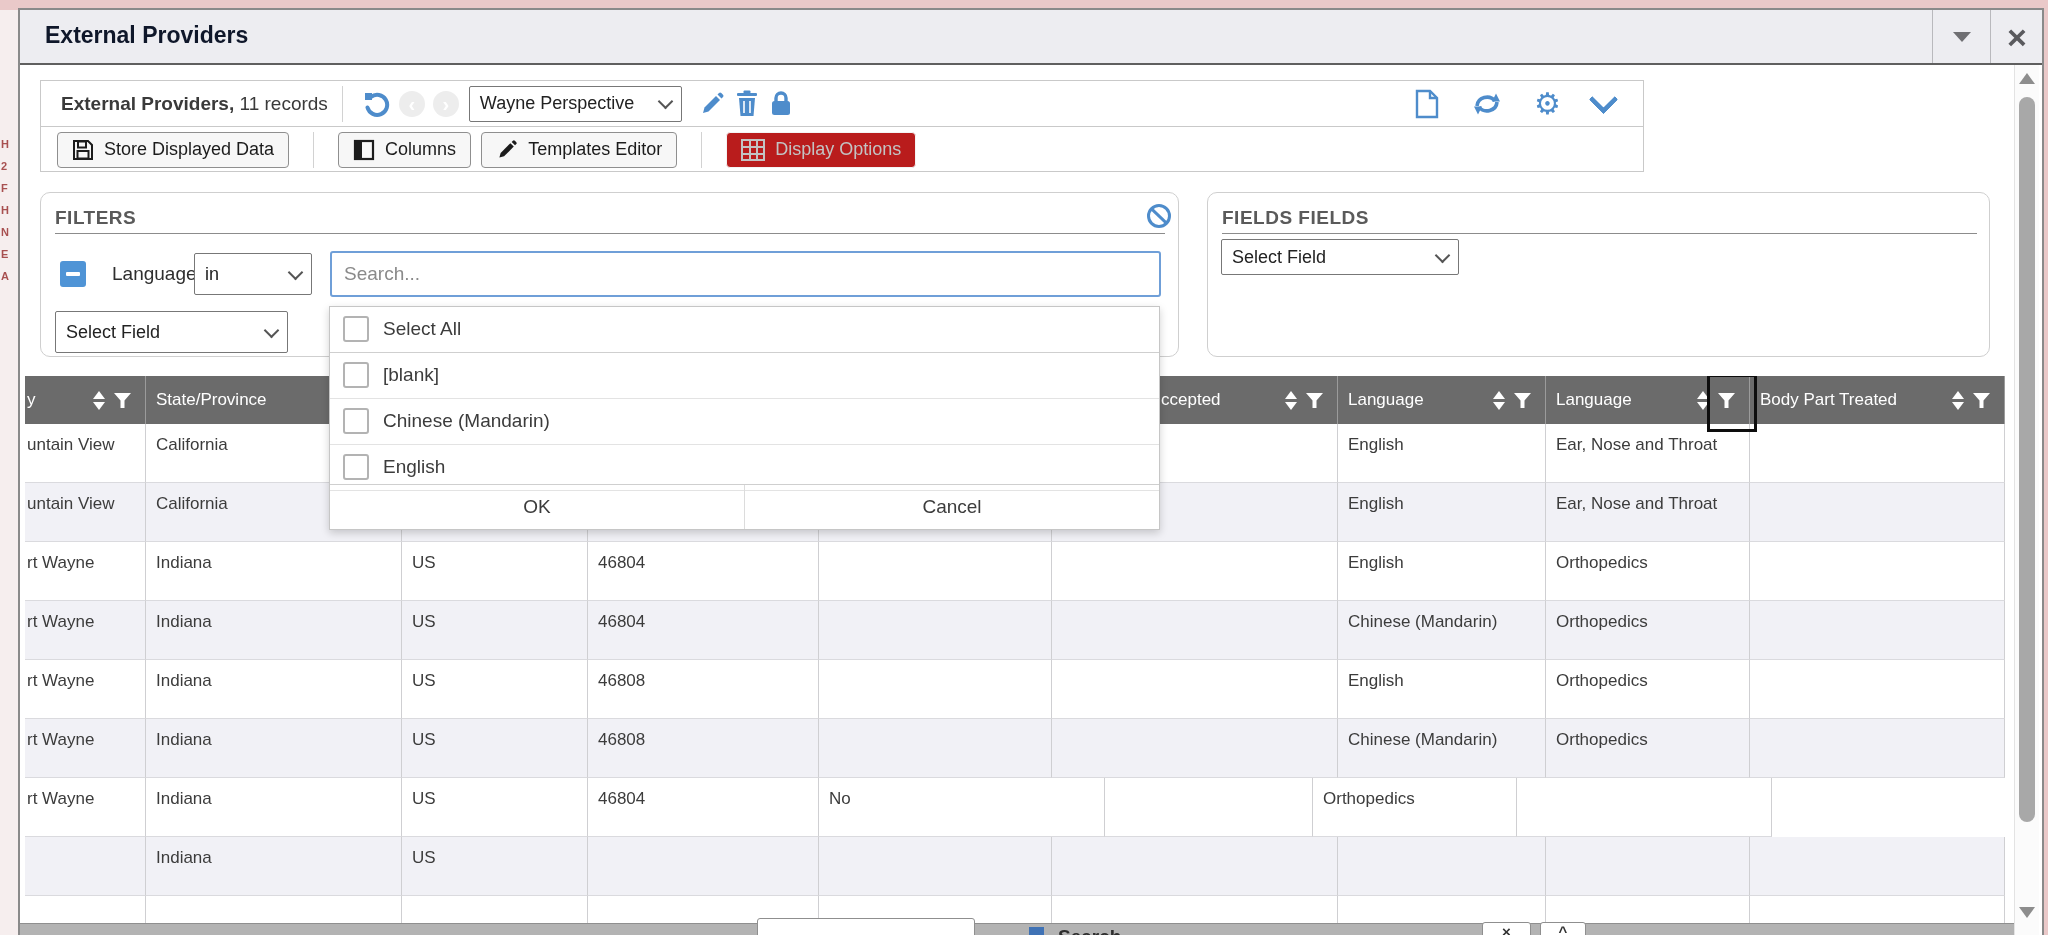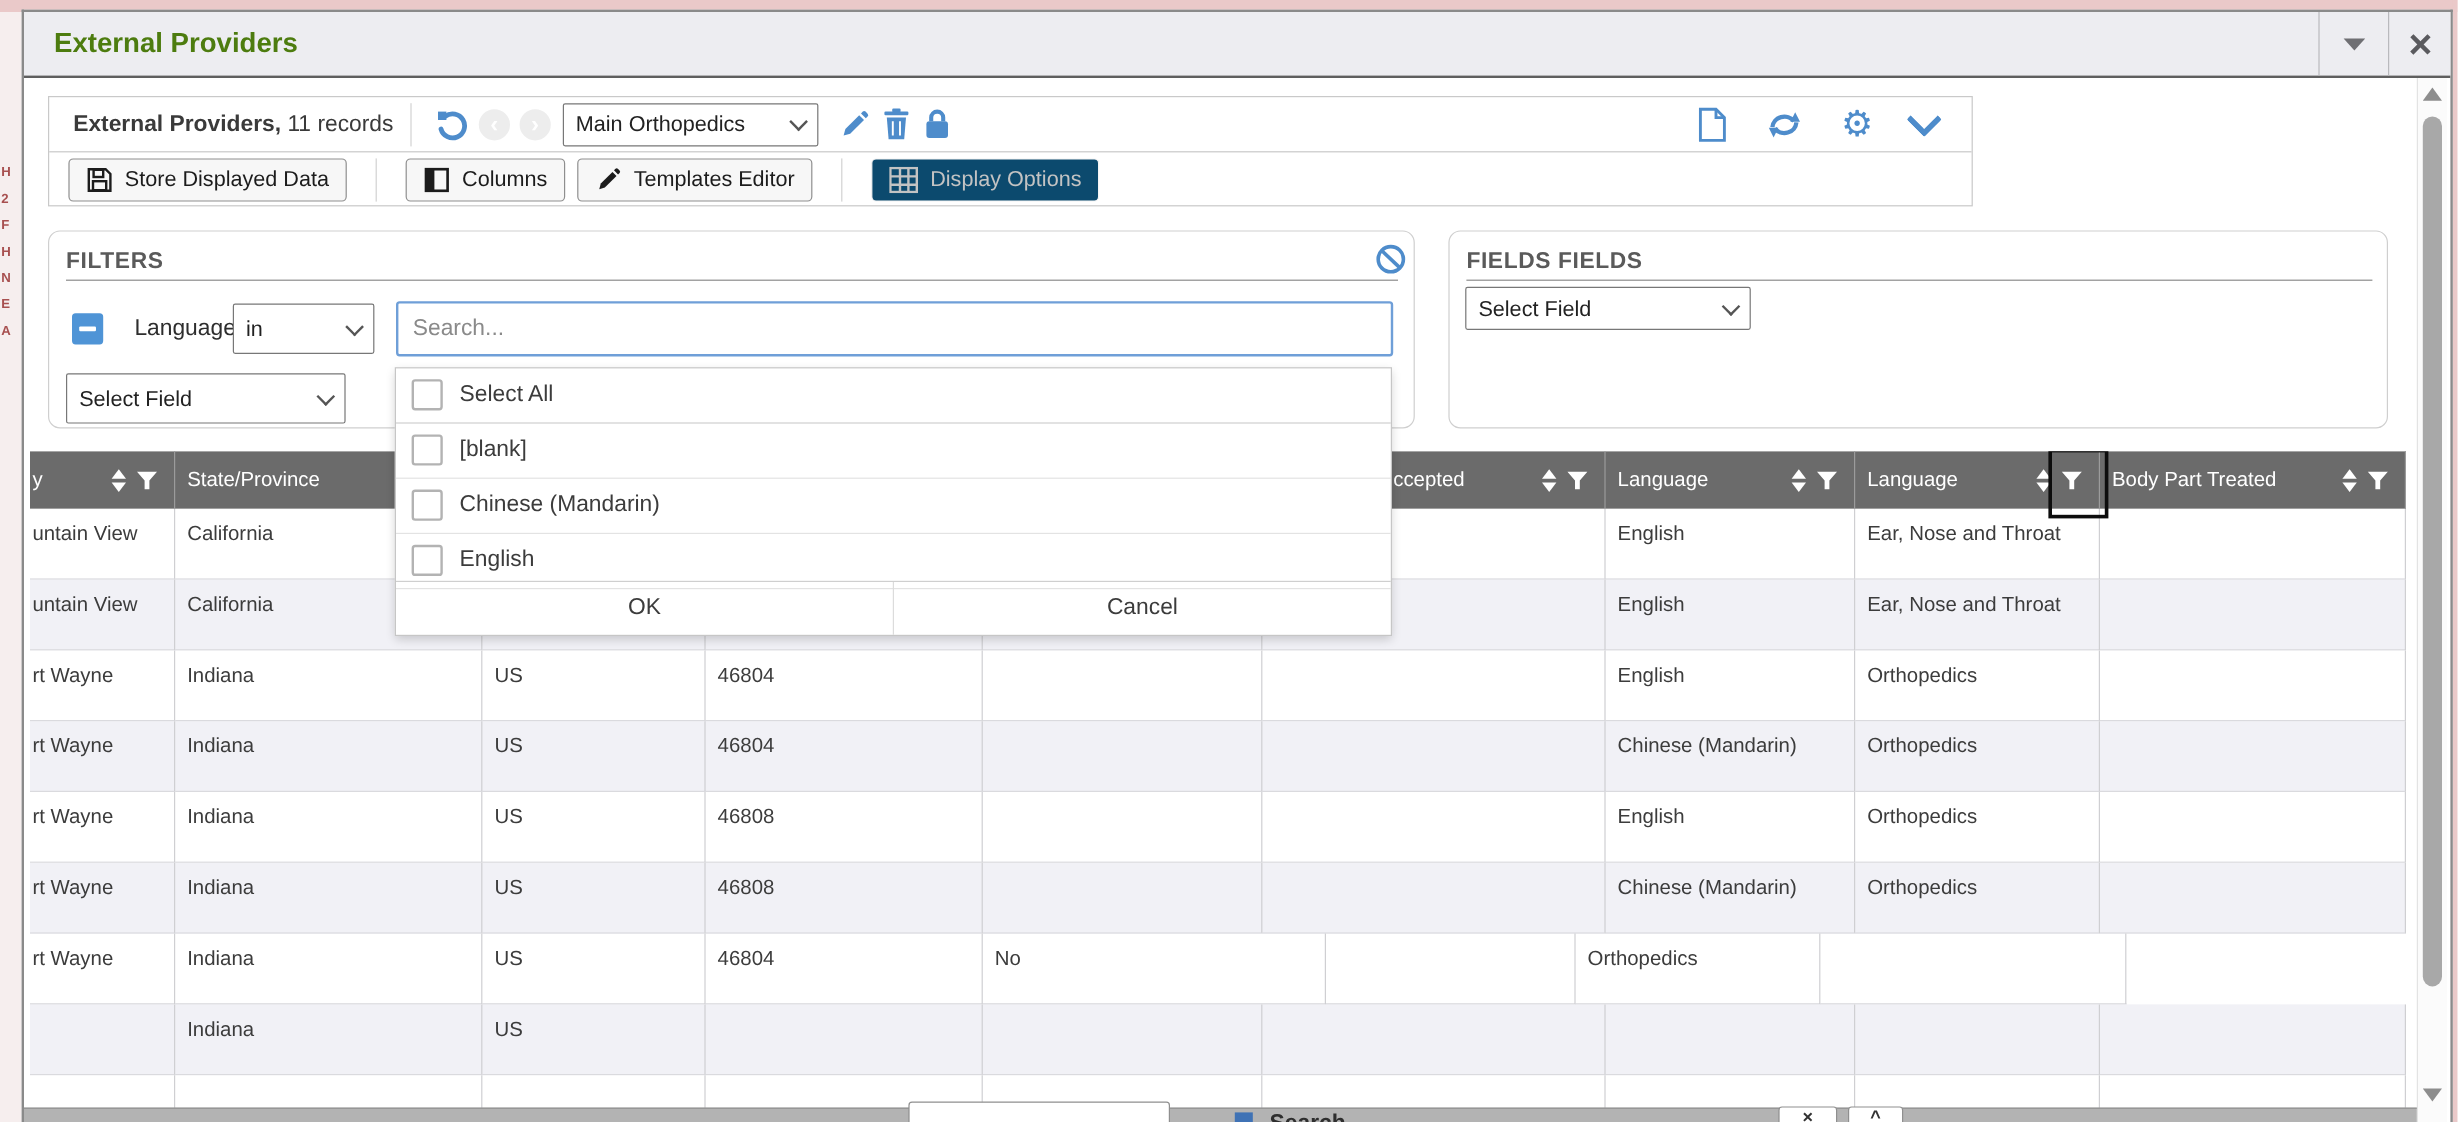--- a/index.html
+++ b/index.html
@@ -9,21 +9,21 @@
   .bg-left{position:absolute;left:0;top:10px;width:18px;height:925px;background:#f6eeee;overflow:hidden;}
   .frag{position:absolute;left:1px;font-size:11px;color:#a85050;font-weight:bold;}
   .bg-right{position:absolute;right:0;top:0;width:4px;height:935px;background:#eac9c9;}
 
   .modal{position:absolute;left:18px;top:8px;width:2026px;height:930px;background:#fff;
          border:2px solid #8a8a8a;border-bottom:none;box-sizing:border-box;}
 
   
   .titlebar{position:absolute;left:0;top:0;right:0;height:53px;background:#ededf1;
             border-bottom:2px solid #5f5f5f;}
-  .title{position:absolute;left:25px;top:12px;font-size:23px;font-weight:bold;color:#4d7c0f;}
+  .title{position:absolute;left:25px;top:12px;font-size:23px;font-weight:bold;color:#0f172a;}
   .tbtn{position:absolute;top:0;height:53px;border-left:1px solid #b9b9bd;display:flex;
         align-items:center;justify-content:center;cursor:pointer;}
   .tbtn-menu{left:1912px;width:58px;}
   .tbtn-close{left:1970px;width:52px;}
   .tri-down-grey{width:0;height:0;border-left:9px solid transparent;border-right:9px solid transparent;
         border-top:10px solid #6f6f73;}
   .close-x{font-size:34px;font-weight:bold;color:#5a5a5e;line-height:30px;}
 
   
   .toolbox{position:absolute;left:20px;top:70px;width:1604px;height:92px;border:1px solid #c9c9c9;
@@ -42,21 +42,21 @@
   .chev{width:9px;height:9px;border-right:2.5px solid #555;border-bottom:2.5px solid #555;
         transform:rotate(45deg);margin-top:-4px;flex:none;margin-left:12px;}
   .persp{width:213px;height:36px;margin:0 12px 0 6px;}
   .gear-glyph{font-size:30px;color:#4e8ccb;line-height:1;}
   .blue-chev{width:16px;height:16px;border-right:5px solid #4e8ccb;border-bottom:5px solid #4e8ccb;
              border-radius:2px;transform:rotate(45deg);margin-top:-8px;}
   .right-icons{margin-left:auto;display:flex;align-items:center;gap:22px;padding-right:24px;}
 
   .btn{display:flex;align-items:center;gap:10px;background:#f7f7f7;border:1.5px solid #8f8f8f;
        border-radius:4px;height:36px;padding:0 14px;font-size:18px;color:#1c1c1c;cursor:pointer;box-sizing:border-box;justify-content:space-between;}
-  .btn.disabled{background:#0c4a6e;border-color:#f4f4f4;color:#c3c3c3;cursor:default;}
+  .btn.disabled{background:#b91c1c;border-color:#f4f4f4;color:#c3c3c3;cursor:default;}
 
   
   .panel{position:absolute;border:1px solid #cfcfcf;border-radius:10px;background:#fff;box-sizing:border-box;}
   .filters-panel{left:20px;top:182px;width:1139px;height:165px;}
   .group-panel{left:1187px;top:182px;width:783px;height:165px;}
   .panel-title{position:absolute;left:14px;top:14px;font-size:19px;font-weight:bold;color:#5a5a5a;letter-spacing:.5px;}
   .panel-rule{position:absolute;left:14px;top:40px;height:1px;background:#8c8c8c;}
   .block-icon{position:absolute;top:10px;}
 
   .cb{box-sizing:border-box;border:2px solid #b3b3b3;border-radius:3px;background:#fff;}
@@ -153,21 +153,21 @@
           <rect x="3" y="3" width="7" height="7" fill="#4e8ccb"></rect>
         </svg>
       </div>
       <div class="navcircle">
           <span>‹</span>
         </div>
       <div class="navcircle">
           <span>›</span>
         </div>
       <div class="select persp">
-        <span>Main Orthopedics</span>
+        <span>Wayne Perspective</span>
         <span class="chev"></span>
       </div>
       <div class="icon-btn">
         <svg width="26" height="26" viewBox="0 0 26 26">
           <path d="M4 22 L5.5 16.5 L17 5 L21 9 L9.5 20.5 Z" fill="#4e8ccb"></path>
           <path d="M18.5 3.5 L22.5 7.5 L24 6 A1.6 1.6 0 0 0 24 3.7 L22.3 2 A1.6 1.6 0 0 0 20 2 Z" fill="#4e8ccb"></path>
         </svg>
       </div>
       <div class="icon-btn">
         <svg width="24" height="27" viewBox="0 0 24 27">

